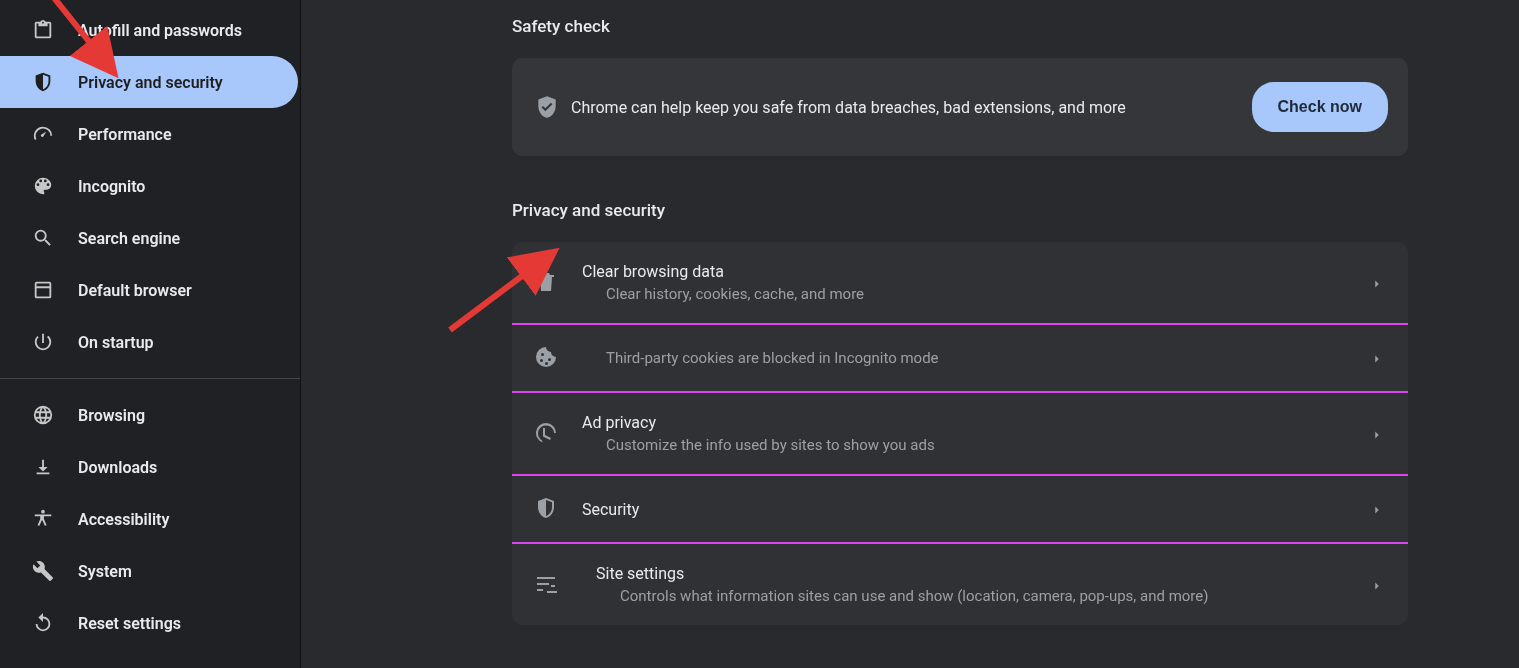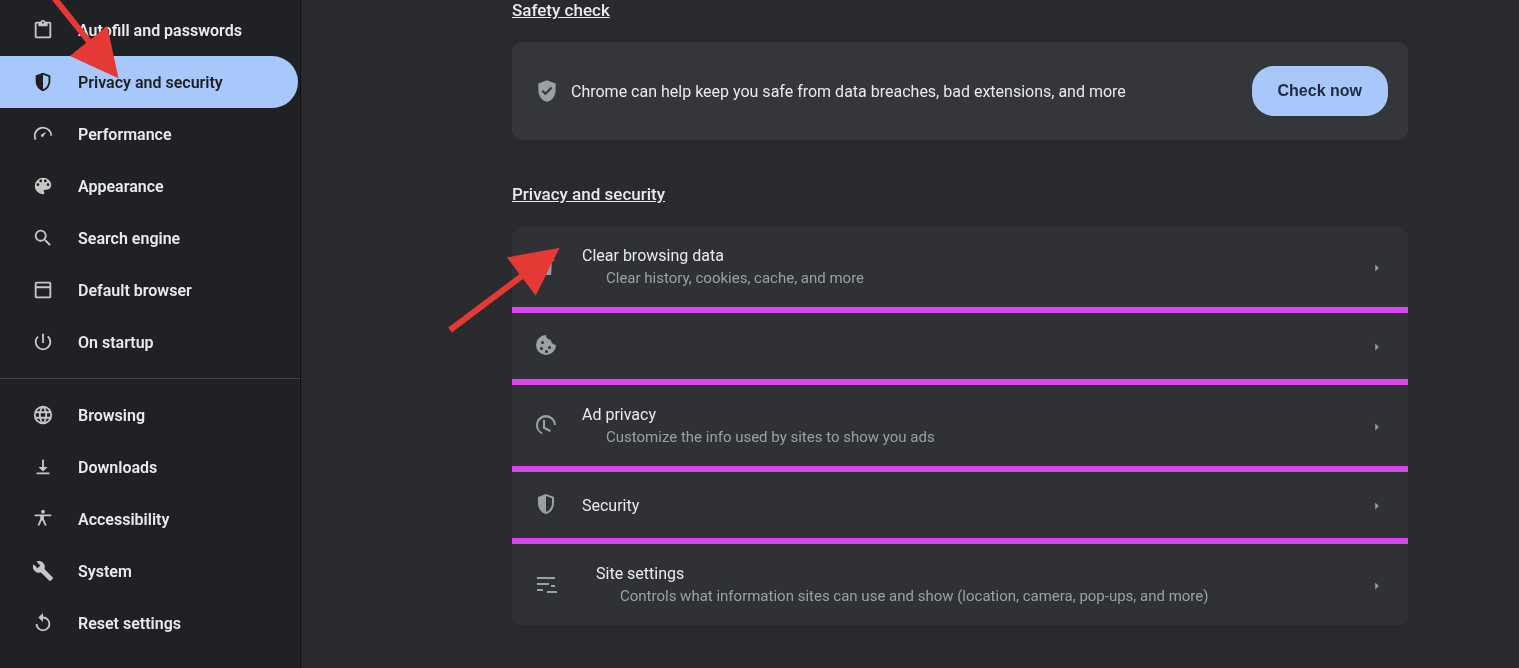--- a/index.html
+++ b/index.html
@@ -67,22 +67,21 @@
   .main{
     position:absolute;left:326px;top:0;right:0;height:668px;
     background:var(--bg-main);
     padding:0;
   }
   .content{
     position:absolute;left:186px;top:0;width:896px;
   }
   .section-title{
     font-size:17px;font-weight:500;color:var(--txt);
-    margin:0 0 22px 0;
-    text-decoration:underline;
+    margin:16px 0 22px 0;
   }
   
   .safety-card{
     background:var(--bg-card);
     border-radius:10px;
     padding:24px 20px 24px 22px;
     display:flex;align-items:center;gap:11px;
     margin-bottom:44px;
   }
   .safety-card .icon{width:26px;height:26px;flex-shrink:0;}
@@ -94,21 +93,21 @@
     padding:16px 26px;border-radius:22px;cursor:pointer;
   }
   
   .settings-list{
     border-radius:10px;overflow:hidden;
     background:var(--bg-card-alt);
   }
   .setting-row{
     display:flex;align-items:center;gap:22px;
     padding:20px 24px 20px 22px;
-    border-bottom:6px solid #d946ef;
+    border-bottom:2px solid #d946ef;
     cursor:pointer;
   }
   .setting-row:last-child{border-bottom:none;gap:36px;}
   .setting-row .icon{width:26px;height:26px;flex-shrink:0;}
   .setting-row .icon svg{width:24px;height:24px;fill:#9aa0a6;}
   .setting-text{flex:1;display:flex;flex-direction:column;gap:4px;color:var(--txt);}
   .setting-title{font-size:16px;font-weight:400;}
   .setting-sub{font-size:15px;color:var(--txt-dim);font-weight:400;margin-left:24px;}
   .chev{width:14px;height:14px;}
   .chev svg{width:14px;height:14px;fill:#9aa0a6;}
@@ -143,21 +142,21 @@
         </svg>
     </span>
     <span>Performance</span>
   </div>
   <div class="sidebar-item">
     <span class="icon">
       <svg viewBox="0 0 24 24">
           <path d="M12 3a9 9 0 0 0 0 18c.83 0 1.5-.67 1.5-1.5 0-.39-.15-.74-.39-1.01-.23-.26-.36-.6-.36-.99 0-.83.67-1.5 1.5-1.5H16a5 5 0 0 0 5-5c0-4.42-4.03-8-9-8zM6.5 12A1.5 1.5 0 1 1 8 10.5 1.5 1.5 0 0 1 6.5 12zm3-4A1.5 1.5 0 1 1 11 6.5 1.5 1.5 0 0 1 9.5 8zm5 0A1.5 1.5 0 1 1 16 6.5 1.5 1.5 0 0 1 14.5 8zm3 4A1.5 1.5 0 1 1 19 10.5 1.5 1.5 0 0 1 17.5 12z"></path>
         </svg>
     </span>
-    <span>Appearance</span>
+    <span>Incognito</span>
   </div>
   <div class="sidebar-item">
     <span class="icon">
       <svg viewBox="0 0 24 24">
           <path d="M15.5 14h-.79l-.28-.27A6.471 6.471 0 0 0 16 9.5 6.5 6.5 0 1 0 9.5 16a6.471 6.471 0 0 0 4.23-1.57l.27.28v.79L19 20.49 20.49 19 15.5 14zM9.5 14A4.5 4.5 0 1 1 14 9.5 4.494 4.494 0 0 1 9.5 14z"></path>
         </svg>
     </span>
     <span>Search engine</span>
   </div>
   <div class="sidebar-item">
@@ -258,20 +257,21 @@
             </svg></span>
       </div>
 
       <div class="setting-row">
         <span class="icon">
           <svg viewBox="0 0 24 24">
               <path d="M12 2a10 10 0 1 0 10 10 5 5 0 0 1-5-5 5 5 0 0 1-5-5zM8.5 8A1.5 1.5 0 1 1 7 9.5 1.5 1.5 0 0 1 8.5 8zm-1 6A1.5 1.5 0 1 1 6 15.5 1.5 1.5 0 0 1 7.5 14zm5 3A1.5 1.5 0 1 1 11 18.5 1.5 1.5 0 0 1 12.5 17zm3-4A1.5 1.5 0 1 1 14 14.5 1.5 1.5 0 0 1 15.5 13z"></path>
             </svg>
         </span>
         <div class="setting-text">
+          <span class="setting-sub">Third-party cookies are blocked in Incognito mode</span>
         </div>
         <span class="chev"><svg viewBox="0 0 24 24">
               <path d="m9 6 6 6-6 6z"></path>
             </svg></span>
       </div>
 
       <div class="setting-row">
         <span class="icon">
           <svg viewBox="0 0 24 24">
               <path d="M12 2a10 10 0 0 0-3.41 19.4l-.54-2A8 8 0 1 1 20 12h2A10 10 0 0 0 12 2zm-1 5v7l6 3-1 2-7-3.5V7z"></path>

